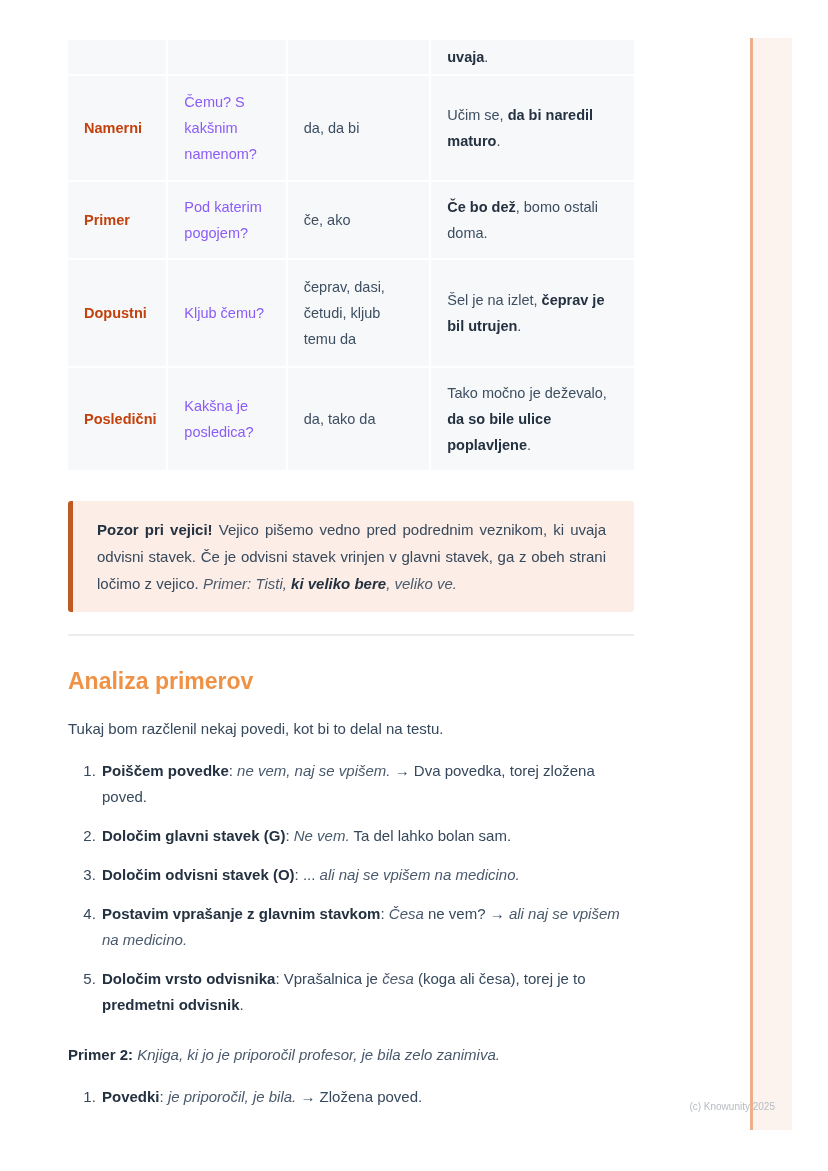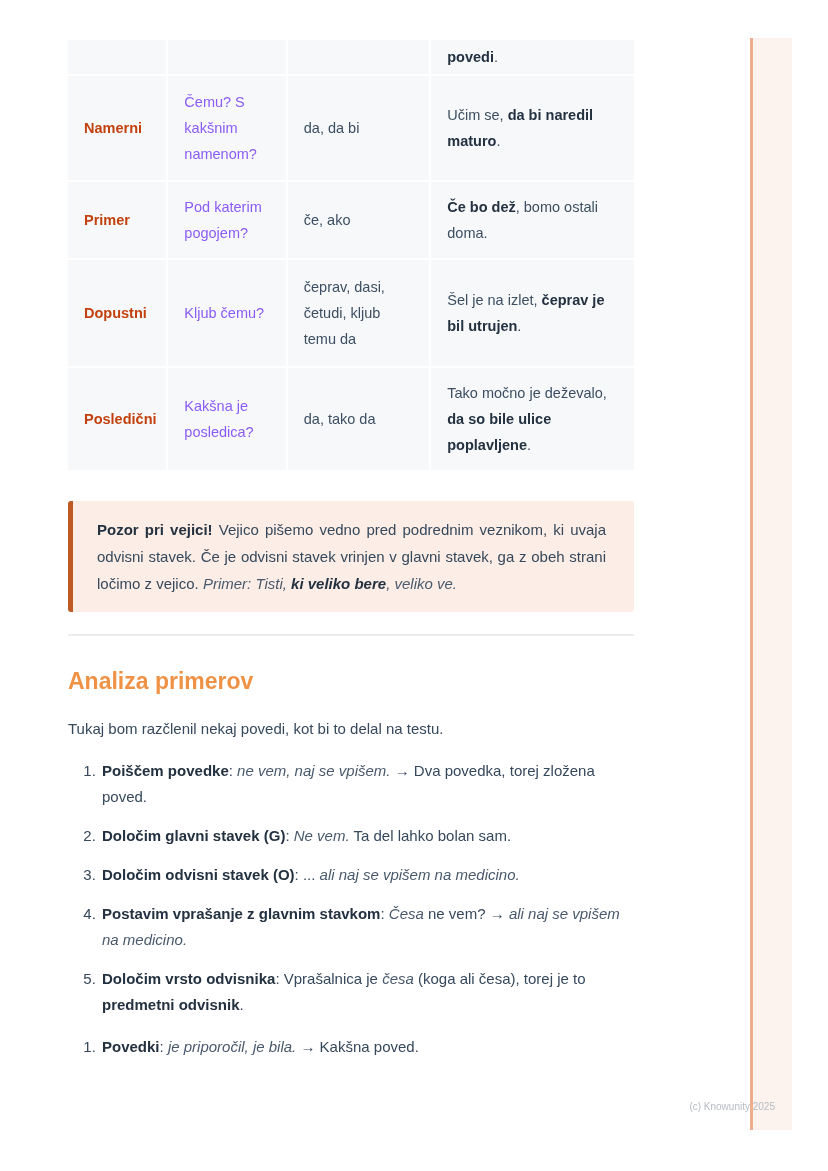--- a/index.html
+++ b/index.html
@@ -114,21 +114,21 @@
       <col style="width:100px">
         <col style="width:119px">
         <col style="width:143px">
         <col style="width:204px">
     </colgroup>
     <tbody>
       <tr class="partial">
         <td class="name"></td>
         <td class="q"></td>
         <td></td>
-        <td class="ex"><span class="rb">povedi</span><span>.</span></td>
+        <td class="ex"><span class="rb">uvaja</span><span>.</span></td>
       </tr>
       <tr class="r-namerni">
         <td class="name">Namerni</td>
         <td class="q">Čemu? S kakšnim namenom?</td>
         <td>da, da bi</td>
         <td class="ex"><span>Učim se, </span><span class="rb">da bi naredil maturo</span><span>.</span></td>
       </tr>
       <tr class="r-pogojni">
         <td class="name">Primer</td>
         <td class="q">Pod katerim pogojem?</td>
@@ -162,21 +162,22 @@
 
 
   <ol class="steps">
     <li><span><span class="rb">Poiščem povedke</span><span>: </span><span class="ri">ne vem, naj se vpišem.</span><span> → Dva povedka, torej zložena poved.</span></span></li>
     <li><span><span class="rb">Določim glavni stavek (G)</span><span>: </span><span class="ri">Ne vem.</span><span> Ta del lahko bolan sam.</span></span></li>
     <li><span><span class="rb">Določim odvisni stavek (O)</span><span>: ... </span><span class="ri">ali naj se vpišem na medicino.</span></span></li>
     <li><span><span class="rb">Postavim vprašanje z glavnim stavkom</span><span>: </span><span class="ri">Česa</span><span> ne vem? → </span><span class="ri">ali naj se vpišem na medicino.</span></span></li>
     <li><span><span class="rb">Določim vrsto odvisnika</span><span>: Vprašalnica je </span><span class="ri">česa</span><span> (koga ali česa), torej je to </span><span class="rb">predmetni odvisnik</span><span>.</span></span></li>
   </ol>
 
+  <p class="body-text primer"><span class="rb">Primer 2:</span><span> </span><span class="ri">Knjiga, ki jo je priporočil profesor, je bila zelo zanimiva.</span></p>
 
   <ol class="steps">
-    <li><span><span class="rb">Povedki</span><span>: </span><span class="ri">je priporočil, je bila.</span><span> → Kakšna poved.</span></span></li>
+    <li><span><span class="rb">Povedki</span><span>: </span><span class="ri">je priporočil, je bila.</span><span> → Zložena poved.</span></span></li>
 
   </ol>
 
 </div>
 
 <div class="footer-note">(c) Knowunity 2025</div>
 
 </body></html>

